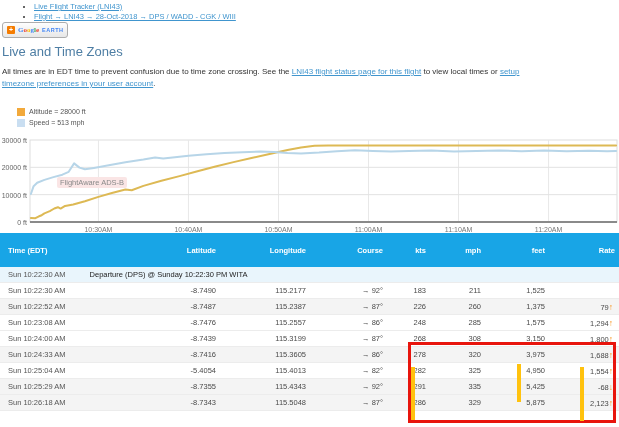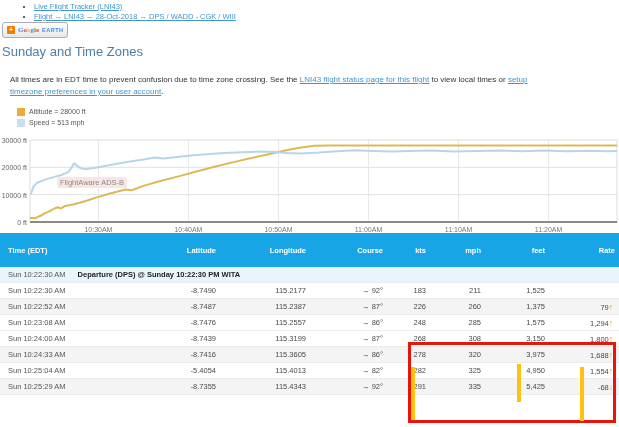--- a/index.html
+++ b/index.html
@@ -13,21 +13,21 @@
   .ge-btn{position:absolute;left:2px;top:22px;height:14px;display:flex;align-items:center;gap:3px;
           padding:0 4px;border:1px solid #adadad;border-radius:3px;
           background:linear-gradient(#fefefe,#e7e7e7);cursor:pointer}
   .ge-plus{width:8px;height:8px;background:#f57c00;color:#fff;font-size:7px;line-height:8px;
            text-align:center;border-radius:1px;font-weight:bold}
   .ge-google{font-weight:bold;font-size:7px;font-family:"Liberation Serif",serif}
   .ge-earth{color:#4285f4;font-size:5.5px;font-weight:bold;letter-spacing:.5px}
 
   .page-title{position:absolute;left:2px;top:44px;margin:0;font-size:13px;font-weight:400;color:#4e7ea4}
 
-  .intro{position:absolute;left:2px;top:66px;width:548px;margin:8px;font-size:8px;line-height:1.45;color:#333}
+  .intro{position:absolute;left:2px;top:66px;width:548px;margin:0;font-size:8px;line-height:1.45;color:#333}
   .intro a{color:#4095ce;text-decoration:underline;cursor:pointer}
 
   .legend{position:absolute;left:17px;top:106px;font-size:7px;color:#555}
   .legend-row{display:flex;align-items:center;gap:4px;height:11px}
   .swatch{width:8px;height:8px;display:inline-block}
 
   .chart{position:absolute;left:0;top:136px}
   .adsb-label{position:absolute;left:57px;top:177px;background:#fae5e5;color:#8a8a8a;
               font-size:7.5px;padding:1px 3px;border-radius:2px}
 
@@ -35,21 +35,21 @@
                font-size:7.5px;color:#4a4a4a;table-layout:fixed}
   thead th{background:#18a5e6;color:#fff;font-weight:bold;height:34px;padding:0 4px;
            text-align:right;font-size:7.5px;overflow:hidden;white-space:nowrap}
   th.c-time{text-align:left;padding-left:8px}
   tbody td{height:15px;padding:0 4px;text-align:right;border-bottom:1px solid #ececec;
            white-space:nowrap;overflow:hidden}
   td.c-time{text-align:left;padding-left:8px;color:#555}
   tr.alt{background:#f4f4f4}
   tr.dep{background:#e9f5fc}
   tr.dep td{text-align:left;padding-left:8px;color:#555}
-  tr.dep .dep-note{font-weight:bold;color:#222;margin-left:12px}
+  tr.dep .dep-note{font-weight:normal;color:#222;margin-left:24px}
   td.c-rate{padding-right:6px}
   .rate-arrow{color:#f7941d;font-weight:bold;font-size:8.5px}
 
   .red-box{position:absolute;left:408px;top:342px;width:208px;height:81px;
            border:3px solid #e8150d;box-sizing:border-box;pointer-events:none}
   .ybar{position:absolute;width:4px;background:#ffc20e;pointer-events:none}
   .ybar-kts{left:411px;top:367px;height:53px}
   .ybar-feet{left:517px;top:364px;height:38px}
   .ybar-rate{left:580px;top:367px;height:54px}
 </style>
@@ -60,21 +60,21 @@
   <li><a href="#">Live Flight Tracker (LNI43)</a></li>
   <li><a href="#">Flight → LNI43 → 28-Oct-2018 → DPS / WADD - CGK / WIII</a></li>
 </ul>
 
 <div class="ge-btn">
   <span class="ge-plus">+</span>
   <span class="ge-google"><span style="color: rgb(66, 133, 244);">G</span><span style="color: rgb(234, 67, 53);">o</span><span style="color: rgb(251, 188, 5);">o</span><span style="color: rgb(66, 133, 244);">g</span><span style="color: rgb(52, 168, 83);">l</span><span style="color: rgb(234, 67, 53);">e</span></span>
   <span class="ge-earth">EARTH</span>
 </div>
 
-<h2 class="page-title">Sunday and Time Zones</h2>
+<h2 class="page-title">Live and Time Zones</h2>
 
 <p class="intro"><span>All times are in EDT time to prevent confusion due to time zone crossing. See the </span><a href="#">LNI43 flight status page for this flight</a><span> to view local times or </span><a href="#">setup timezone preferences in your user account</a><span>.</span></p>
 
 <div class="legend">
   <div class="legend-row">
     <span class="swatch" style="background: rgb(242, 169, 59);"></span>
     <span>Altitude = 28000 ft</span>
   </div>
   <div class="legend-row">
     <span class="swatch" style="background: rgb(201, 222, 241);"></span>
@@ -198,19 +198,29 @@
       <tr class="alt">
     <td class="c-time">Sun 10:25:29 AM</td>
     <td>-8.7355</td>
     <td>115.4343</td>
     <td>→ 92°</td>
     <td>291</td>
     <td>335</td>
     <td>5,425</td>
     <td class="c-rate"><span class="rate-num">-68</span><span class="rate-arrow">↓</span></td>
   </tr>
+      <tr class="alt">
+    <td class="c-time">Sun 10:26:18 AM</td>
+    <td>-8.7343</td>
+    <td>115.5048</td>
+    <td>→ 87°</td>
+    <td>286</td>
+    <td>329</td>
+    <td>5,875</td>
+    <td class="c-rate"><span class="rate-num">2,123</span><span class="rate-arrow">↑</span></td>
+  </tr>
     </tbody>
 </table>
 
 <div class="red-box"></div>
 <div class="ybar ybar-kts"></div>
 <div class="ybar ybar-feet"></div>
 <div class="ybar ybar-rate"></div>
 
 </body></html>

